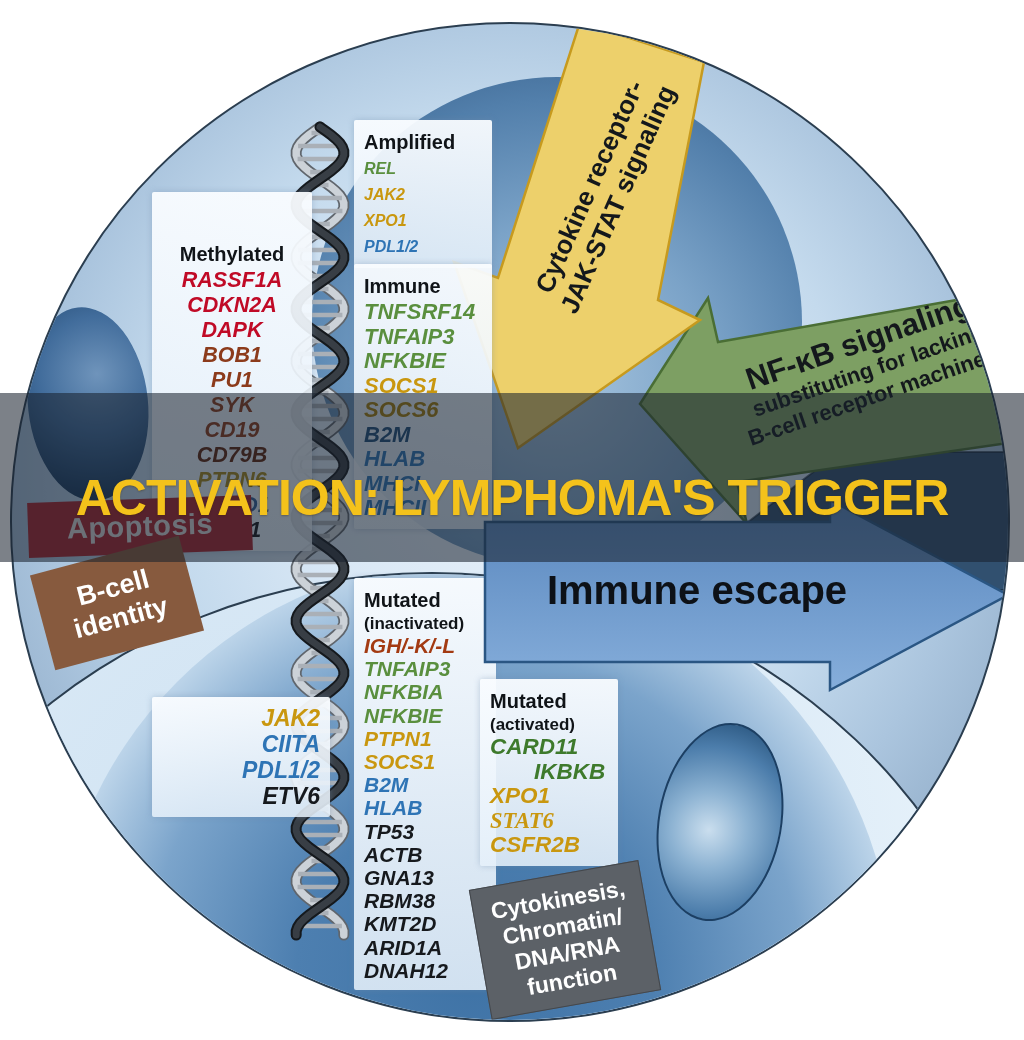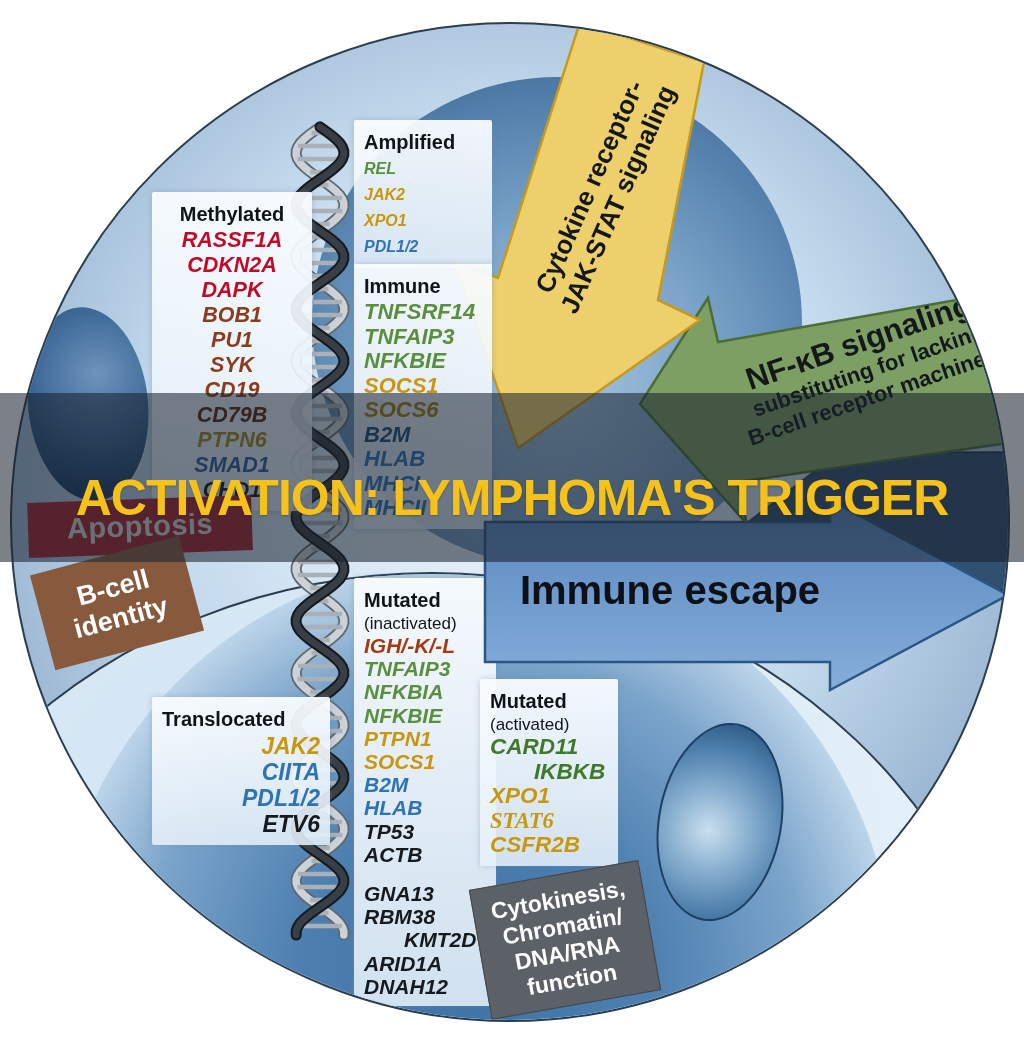--- a/index.html
+++ b/index.html
@@ -25,30 +25,30 @@
         background:radial-gradient(circle at 42% 55%,#cadeee 0%,#8cb2d2 30%,#4c7dab 65%,#2a567f 90%,#1e4469 100%);}
   
   svg.layer{position:absolute;left:0;top:0;width:1000px;height:1000px;overflow:visible;}
   .z5{z-index:5;} .z6{z-index:6;} .z7{z-index:7;} .z8{z-index:8;} .z11{z-index:11;}
   
   .arrow-text{position:absolute;color:#14181c;font-weight:bold;text-align:center;white-space:nowrap;}
   .cytokine-text{left:442px;top:138px;width:300px;transform:rotate(-66deg);font-size:26px;line-height:31px;z-index:7;}
   .nfkb-text{left:690px;top:300px;width:330px;transform:rotate(-19deg);z-index:6;}
   .nfkb-text .l1{font-size:31px;line-height:34px;}
   .nfkb-text .l2{font-size:22px;line-height:26px;}
-  .immune-text{left:478px;top:544px;width:360px;font-size:40px;z-index:11;color:#0d1117;}
+  .immune-text{left:505px;top:544px;width:360px;font-size:40px;z-index:11;color:#0d1117;}
   
   .panel{position:absolute;z-index:9;padding:8px 10px;border-radius:2px;
          background:linear-gradient(180deg,rgba(249,252,255,0.95),rgba(229,240,250,0.88));
          box-shadow:0 0 6px rgba(110,140,175,0.4);}
   .panel .hd{font-weight:bold;color:#101418;font-size:20px;line-height:28px;}
-  .panel .sub{font-weight:normal;color:#101418;font-size:17px;line-height:20px;}
+  .panel .sub{font-weight:bold;color:#101418;font-size:17px;line-height:20px;}
   .gene{font-style:italic;font-weight:bold;}
   .p-methylated{left:140px;top:168px;width:140px;}
-  .p-methylated .hd{text-align:center;}
+  .p-methylated .hd{text-align:center;margin-top:40px;}
   .p-methylated .gene{font-size:21.5px;line-height:25px;text-align:center;}
   .p-amplified{left:342px;top:96px;width:118px;}
   .p-amplified .gene{font-size:16px;line-height:26px;}
   .p-deleted{left:342px;top:240px;width:118px;}
   .p-deleted .gene{font-size:22px;line-height:24.5px;}
   .p-mut-inact{left:342px;top:554px;width:122px;}
   .p-mut-inact .gene{font-size:21px;line-height:23.2px;}
   .p-mut-act{left:468px;top:655px;width:118px;}
   .p-mut-act .gene{font-size:22.5px;line-height:24.5px;}
   .p-transloc{left:140px;top:673px;width:158px;}
@@ -224,42 +224,41 @@
           <div class="gene" style="color: rgb(163, 58, 18);">IGH/-K/-L</div>
           <div class="gene" style="color: rgb(90, 143, 62);">TNFAIP3</div>
           <div class="gene" style="color: rgb(90, 143, 62);">NFKBIA</div>
           <div class="gene" style="color: rgb(90, 143, 62);">NFKBIE</div>
           <div class="gene" style="color: rgb(201, 151, 15);">PTPN1</div>
           <div class="gene" style="color: rgb(201, 151, 15);">SOCS1</div>
           <div class="gene" style="color: rgb(46, 116, 181);">B2M</div>
           <div class="gene" style="color: rgb(46, 116, 181);">HLAB</div>
           <div class="gene" style="color: rgb(22, 25, 29);">TP53</div>
           <div class="gene" style="color: rgb(22, 25, 29);">ACTB</div>
-          <div class="gene" style="color: rgb(22, 25, 29); margin-top: 16px;">GNA13</div>
+          <div class="gene" style="color: rgb(22, 25, 29);">GNA13</div>
           <div class="gene" style="color: rgb(22, 25, 29);">RBM38</div>
-          <div class="gene" style="color: rgb(22, 25, 29); margin-left: 40px;">KMT2D</div>
+          <div class="gene" style="color: rgb(22, 25, 29);">KMT2D</div>
           <div class="gene" style="color: rgb(22, 25, 29);">ARID1A</div>
           <div class="gene" style="color: rgb(22, 25, 29);">DNAH12</div>
         </div>
     </div>
 
     <div class="panel p-mut-act">
       <div class="hd">Mutated</div>
       <div class="sub">(activated)</div>
       <div>
           <div class="gene" style="color: rgb(62, 122, 44);">CARD11</div>
           <div class="gene" style="color: rgb(62, 122, 44); margin-left: 44px;">IKBKB</div>
           <div class="gene" style="color: rgb(201, 151, 15);">XPO1</div>
           <div class="gene" style="color: rgb(201, 151, 15); font-family: Liberation Serif, serif;">STAT6</div>
           <div class="gene" style="color: rgb(201, 151, 15);">CSFR2B</div>
         </div>
     </div>
 
     <div class="panel p-transloc">
-      <div class="hd">Translocated</div>
       <div>
           <div class="gene" style="color: rgb(201, 151, 15);">JAK2</div>
           <div class="gene" style="color: rgb(46, 116, 181);">CIITA</div>
           <div class="gene" style="color: rgb(46, 116, 181);">PDL1/2</div>
           <div class="gene" style="color: rgb(22, 25, 29);">ETV6</div>
         </div>
     </div>
 
     <div class="labelbox apoptosis" style="background:#a8242e">Apoptosis</div>
 

